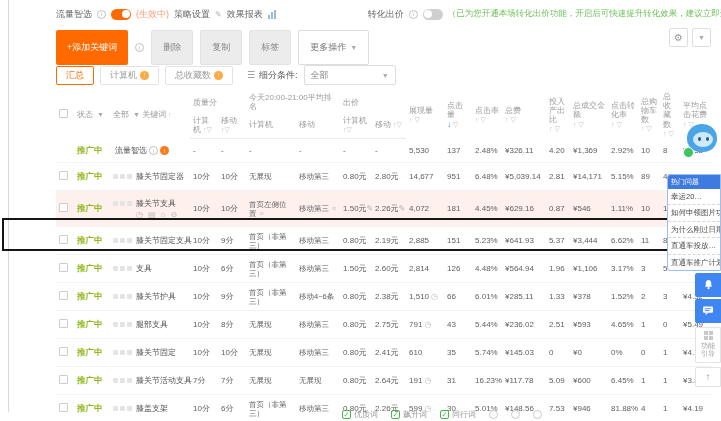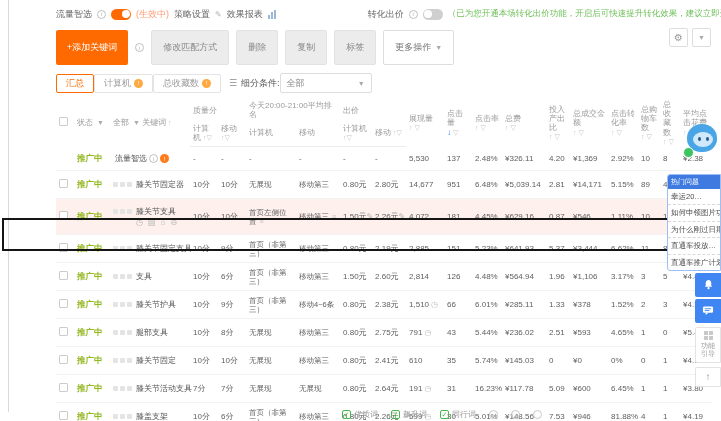--- a/index.html
+++ b/index.html
@@ -21,21 +21,21 @@
 .chart-ic i{width:2px;background:#9bb7d4;display:block}
 .green-note{color:#6fbf5a;font-size:8.5px}
 .toolbar{margin-top:8px;display:flex;align-items:center;gap:7px}
 .btn{height:35px;display:inline-flex;align-items:center;justify-content:center;padding:0 11px;border-radius:2px;font-size:9px;cursor:pointer;white-space:nowrap}
 .btn.primary{background:#ff6a00;color:#fff}
 .btn.gray{background:#ececec;border:1px solid #e2e2e2;color:#8a8a8a}
 .btn.white{background:#fff;border:1px solid #ddd;color:#777}
 .chev{font-size:7px;margin-left:4px;color:#aaa}
 .corner{position:absolute;right:10px;top:28px;display:flex;gap:4px}
 .sq{width:19px;height:19px;border:1px solid #ddd;border-radius:2px;display:flex;align-items:center;justify-content:center;color:#999;background:#fff;cursor:pointer;font-size:10px}
-.tabs{margin-top:8px;display:flex;align-items:center;gap:0;font-size:9px}
+.tabs{display:flex;align-items:center;gap:6px;font-size:9px}
 .tab{padding:2px 9px;border:1px solid #e3e3e3;border-radius:2px;color:#999;display:inline-flex;align-items:center;gap:3px;cursor:pointer;background:#fff}
 .tab.active{border-color:#ff6a00;color:#ff6a00;background:#fff}
 .badge{width:9px;height:9px;border-radius:50%;background:#ffa940;color:#fff;font-size:6px;display:inline-flex;align-items:center;justify-content:center;flex:none}
 .seg{color:#555;margin-left:8px;display:inline-flex;align-items:center;gap:4px}
 .seg .ic{color:#888;font-size:9px}
 .select{width:92px;height:20px;border:1px solid #ddd;border-radius:2px;display:inline-flex;align-items:center;justify-content:space-between;padding:0 6px;color:#888;background:#fff;cursor:pointer}
 table{border-collapse:collapse;table-layout:fixed;width:656px;margin-top:6px;font-size:8px}
 th{font-weight:normal;color:#9b9b9b;text-align:left;padding:1px 3px;line-height:1.15;vertical-align:middle}
 thead tr:last-child th{border-bottom:1px solid #ececec;padding-bottom:3px}
 .arrs{color:#c4c4c4;font-size:7px}
@@ -101,21 +101,20 @@
       <span>转化出价</span>
       <span class="info-i">i</span>
       <span class="toggle off"></span>
       <span class="green-note">（已为您开通本场转化出价功能，开启后可快速提升转化效果，建议立即开启）</span>
     </div>
   </div>
 
   <div class="toolbar">
     <span class="btn primary">+添加关键词</span>
     <span class="info-i">i</span>
-    <span class="btn gray">修改匹配方式</span>
     <span class="btn gray">删除</span>
     <span class="btn gray">复制</span>
     <span class="btn gray">标签</span>
     <span class="btn white">
         <span>更多操作</span>
         <span class="chev">▼</span>
       </span>
   </div>
 
   <div class="tabs">

